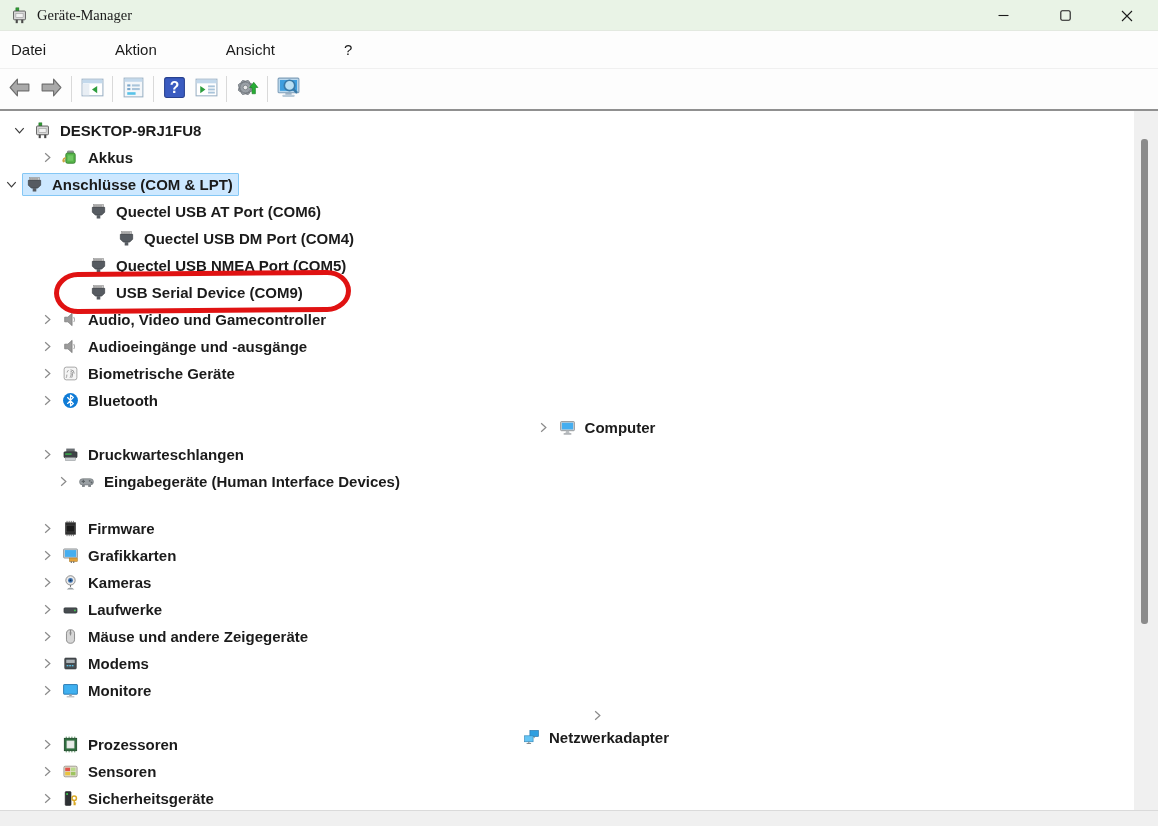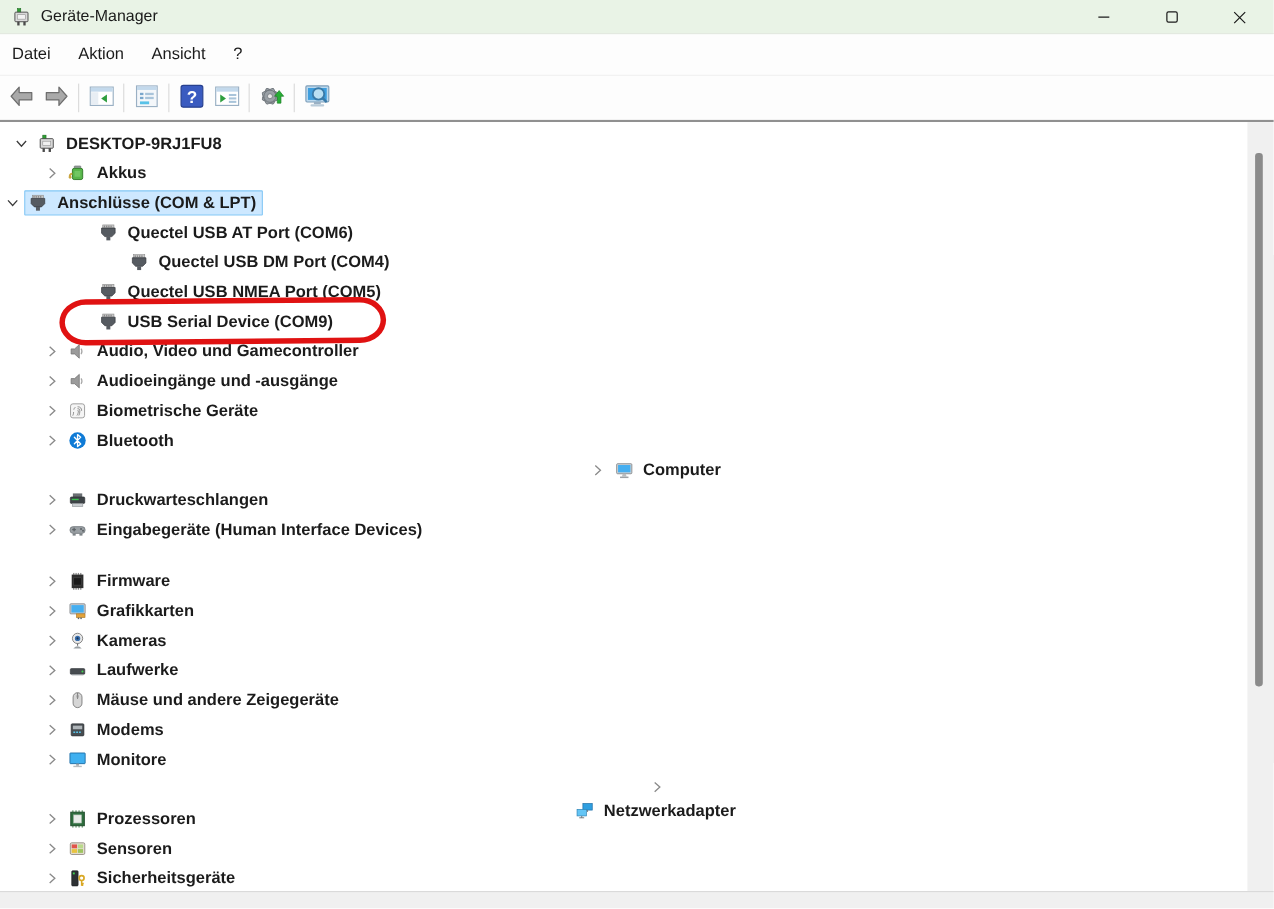--- a/index.html
+++ b/index.html
@@ -10,30 +10,31 @@
     display:flex; flex-direction:column;
   }
 
   
   .titlebar {
     height:31px; flex:0 0 31px; background:#e9f3e6;
     display:flex; align-items:center; position:relative;
     border-bottom:1px solid #e3e9e0;
   }
   .titlebar .app-icon { width:17px; height:17px; margin-left:11px; display:inline-flex; }
-  .titlebar .title { margin-left:9px; font-size:14.5px; color:#1a1a1a; }
+  .titlebar .title { margin-left:9px; font-size:14.5px; color:#1a1a1a;font-family:Liberation Serif, serif; }
   .win-controls { position:absolute; right:0; top:0; height:31px; display:flex; }
   .win-btn { width:62px; height:31px; display:flex; align-items:center; justify-content:center; cursor:default; }
   .win-btn svg { display:block; }
 
   
   .menubar {
     height:38px; flex:0 0 38px; background:#fdfdfd;
     display:flex; align-items:center;
     border-bottom:1px solid #f0f0f0;
+    gap:44px;
   }
   .menu-item { padding:4px 6px; margin-left:0; }
   .menu-item:first-child { margin-left:5px; }
   .menu-item + .menu-item { margin-left:13px; }
 
   
   .toolbar {
     height:42px; flex:0 0 42px; background:#fdfdfd;
     display:flex; align-items:center; padding-left:3px;
     border-bottom:2px solid #909090;
@@ -424,21 +425,21 @@
             <svg viewBox="0 0 16 16">
               <rect x="4" y="2.4" width="8" height="3.2" fill="#6a6f73"></rect>
               <rect x="1.8" y="5.4" width="12.4" height="5.6" rx="1" fill="#3e4347" stroke="#26292c" stroke-width="0.5"></rect>
               <rect x="3" y="7" width="6" height="1.2" fill="#39c24d"></rect>
               <rect x="3.5" y="11" width="9" height="2.6" fill="#caced1" stroke="#8a8f93" stroke-width="0.5"></rect>
             </svg>
           </span>
           <span class="row-label">Druckwarteschlangen</span>
         </span>
       </div>
-      <div class="tree-row" style="padding-left: 36px;">
+      <div class="tree-row" style="padding-left: 52px;">
         <span class="chev-cell">
           <svg width="15" height="15" viewBox="0 0 16 16">
             <polyline points="5.5,3.5 10.5,8 5.5,12.5" fill="none" stroke="#8a8a8a" stroke-width="1.3"></polyline>
           </svg>
         </span>
         <span class="sel-wrap">
           <span class="row-icon">
             <svg viewBox="0 0 16 16">
               <rect x="1.5" y="5.4" width="13" height="5.8" rx="2.8" fill="#9aa0a4" stroke="#6b7175" stroke-width="0.6"></rect>
               <rect x="3.4" y="7.4" width="3.2" height="1.1" fill="#5d6367"></rect>

